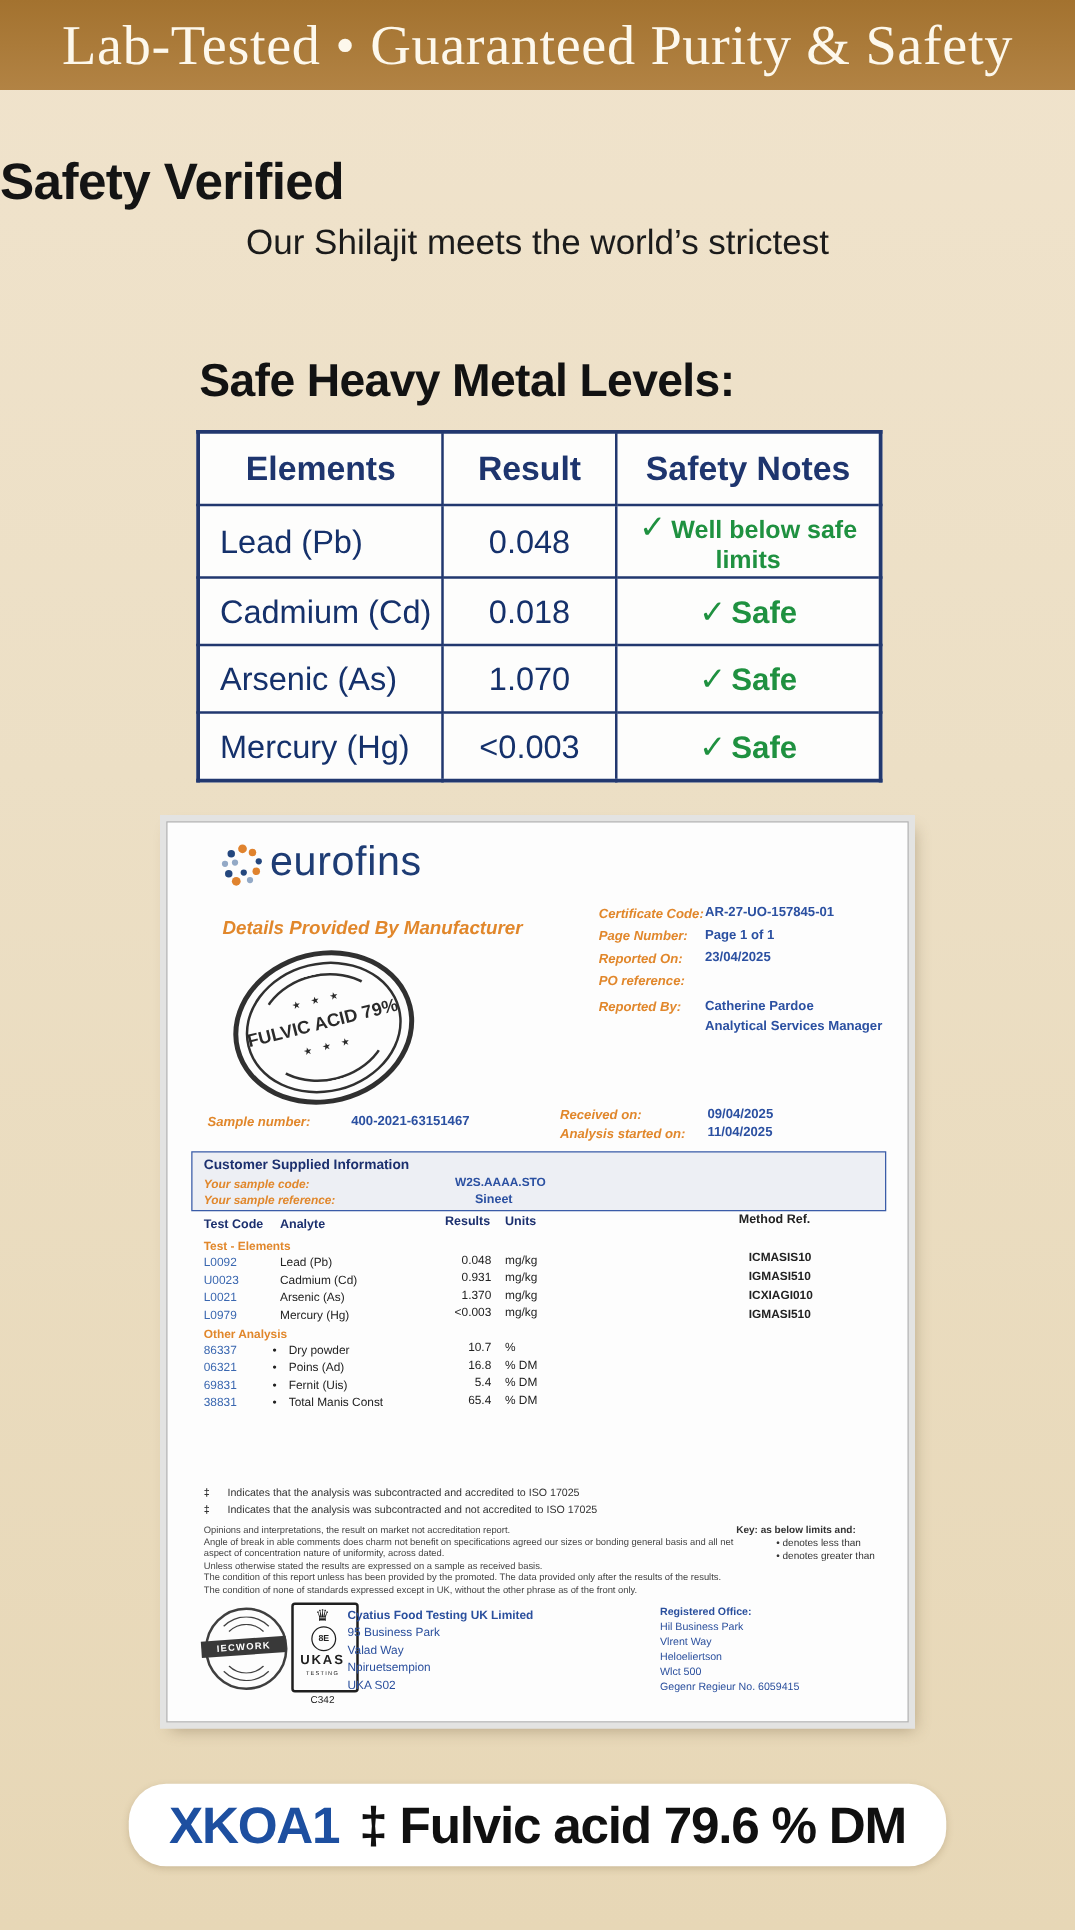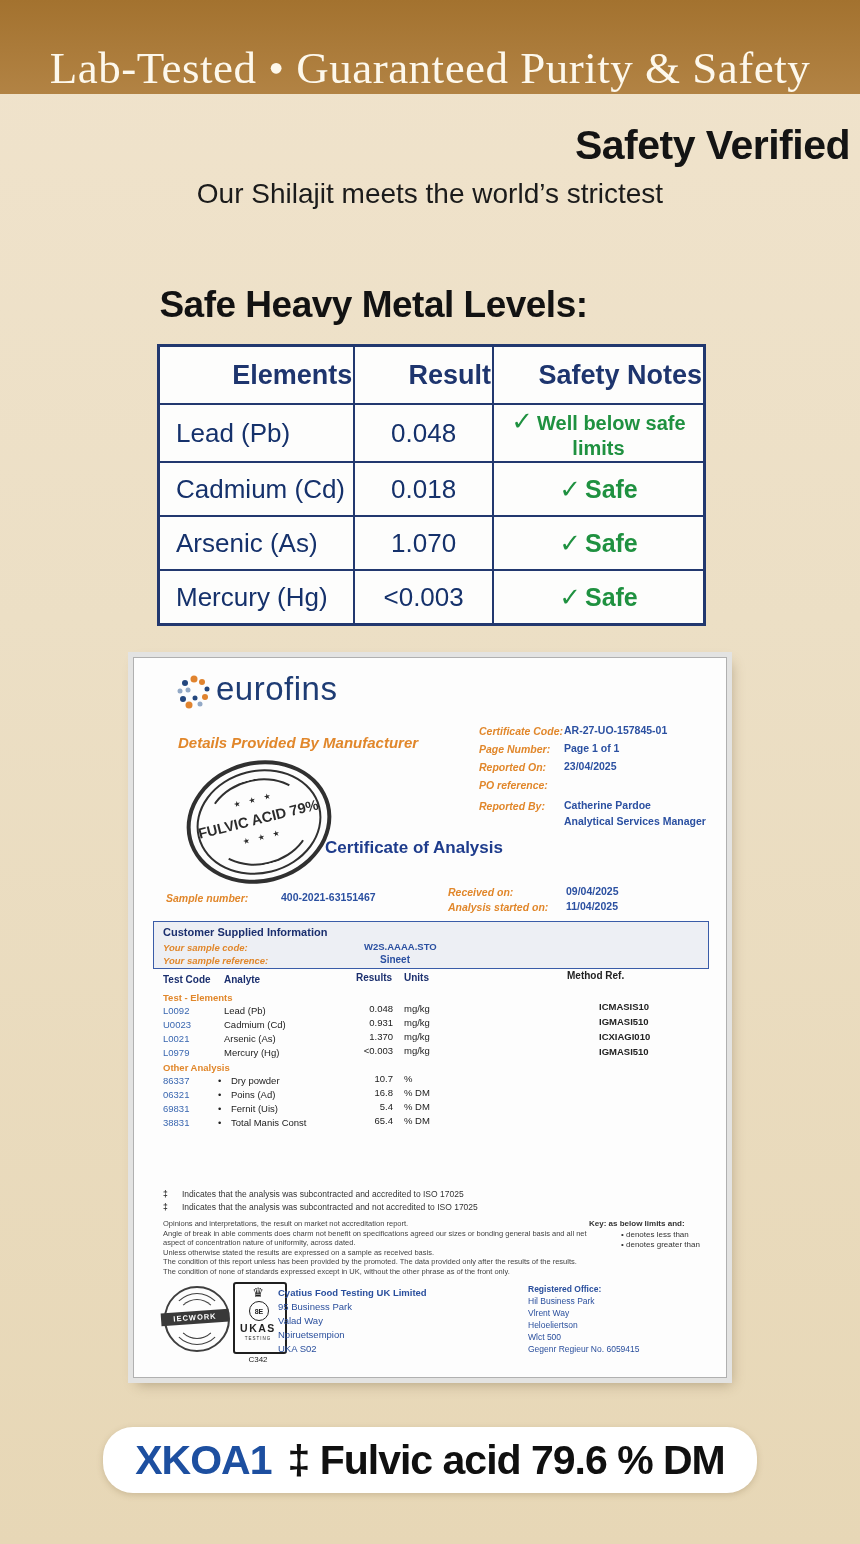--- a/index.html
+++ b/index.html
@@ -1,36 +1,36 @@
 <!DOCTYPE html>
 <html><head>
 <meta charset="utf-8">
 <style>
   html,body{margin:0;padding:0;background:#e9dabd;}
   .page{position:relative;width:860px;height:1544px;overflow:hidden;
         background:linear-gradient(#f0e3cc 0%,#ecdfc5 40%,#e7d7b6 100%);
         font-family:"Liberation Sans",sans-serif;}
   
-  .banner{position:absolute;left:0;top:0;width:860px;height:94px;
+  .banner{position:absolute;left:0;top:0;width:860px;height:72px;
           background:linear-gradient(#a3722f,#b28344);
-          display:flex;align-items:flex-end;justify-content:center;}
+          display:flex;align-items:center;justify-content:center;}
   .banner span{font-family:"Liberation Serif",serif;font-size:45px;color:#fdf8ec;
                letter-spacing:.5px;white-space:nowrap;}
   
-  .h-title{position:absolute;left:0;top:122px;width:850px;text-align:right;
+  .h-title{position:absolute;left:0;top:122px;width:850px;text-align:left;
            font-size:41px;font-weight:700;color:#141414;letter-spacing:-.5px;}
   .h-sub{position:absolute;left:0;top:176px;width:860px;text-align:center;
          font-size:28px;color:#1b1b1b;line-height:35px;font-weight:500;}
   .h-metals{position:absolute;left:0;top:284px;width:747px;text-align:center;
             font-size:37px;font-weight:700;color:#121212;letter-spacing:-.5px;}
   
   table.metals{position:absolute;left:157px;top:344px;width:549px;border-collapse:collapse;
                background:#fdfdfc;border:3px solid #22386f;}
   table.metals th,table.metals td{border:2px solid #22386f;}
-  table.metals th{height:54px;font-size:27px;font-weight:700;color:#1e356e;text-align:right;}
+  table.metals th{height:54px;font-size:27px;font-weight:700;color:#1e356e;text-align:center;}
   td.el{width:183px;height:50px;font-size:26px;color:#15316b;padding-left:16px;font-weight:500;}
   td.res{width:140px;text-align:center;font-size:26px;color:#15316b;font-weight:500;}
   td.note{width:220px;text-align:center;color:#1f9140;font-weight:700;font-size:25px;}
   td.note .chk{font-size:26px;margin-right:4px;font-weight:400;}
   td.note.small{font-size:20px;}
   
   .cert{position:absolute;left:133px;top:657px;width:592px;height:719px;background:#fdfdfd;
         border:1px solid #b0b0b0;box-shadow:0 0 0 5px #e3e3e2,4px 6px 12px rgba(95,75,45,.4);}
   .cert *{position:absolute;}
   .eu-name{left:82px;top:12px;font-size:33px;color:#1e3c74;letter-spacing:.5px;font-weight:500;}
@@ -177,42 +177,41 @@
     <div class="fulvic">
       <div class="fo">
         <div class="fi"></div>
         <div class="farc"></div>
         <div class="fstar" style="top:30px">★ ★ ★</div>
         <div class="ftxt">FULVIC ACID 79%</div>
         <div class="fstar" style="top:68px">★ ★ ★</div>
       </div>
     </div>
 
-    <div class="cert-title">Certificate of Analysis</div>
 
     <span class="ol" style="left:32px;top:234px">Sample number:</span>
     <span class="nv" style="left:147px;top:233px">400-2021-63151467</span>
     <span class="ol" style="left:314px;top:228px">Received on:</span>
     <span class="nv" style="left:432px;top:227px">09/04/2025</span>
     <span class="ol" style="left:314px;top:243px">Analysis started on:</span>
     <span class="nv" style="left:432px;top:242px">11/04/2025</span>
 
     <div class="custbox">
       <span class="t">Customer Supplied Information</span>
       <span class="ol" style="left:9px;top:20px;font-size:9.5px">Your sample code:</span>
       <span class="nv" style="left:210px;top:19px;font-size:9.5px">W2S.AAAA.STO</span>
       <span class="ol" style="left:9px;top:33px;font-size:9.5px">Your sample reference:</span>
       <span class="nv" style="left:226px;top:32px;font-size:10px">Sineet</span>
     </div>
 
     <span class="th" style="left:29px;top:316px">Test Code</span>
     <span class="th" style="left:90px;top:316px">Analyte</span>
     <span class="th" style="left:222px;top:314px">Results</span>
     <span class="th" style="left:270px;top:314px">Units</span>
-    <span class="thb" style="left:433px;top:312px">Method Ref.</span>
+    <span class="thb" style="left:457px;top:312px">Method Ref.</span>
 
     <span class="sec" style="left:29px;top:334px">Test - Elements</span>
     <span class="code" style="left:29px;top:347px">L0092</span>
     <span class="an" style="left:90px;top:347px">Lead (Pb)</span>
     <span class="rv" style="left:182px;top:345px">0.048</span>
     <span class="un" style="left:270px;top:345px">mg/kg</span>
     <span class="mr" style="left:465px;top:343px">ICMASIS10</span>
     <span class="code" style="left:29px;top:361px">U0023</span>
     <span class="an" style="left:90px;top:361px">Cadmium (Cd)</span>
     <span class="rv" style="left:182px;top:359px">0.931</span>

